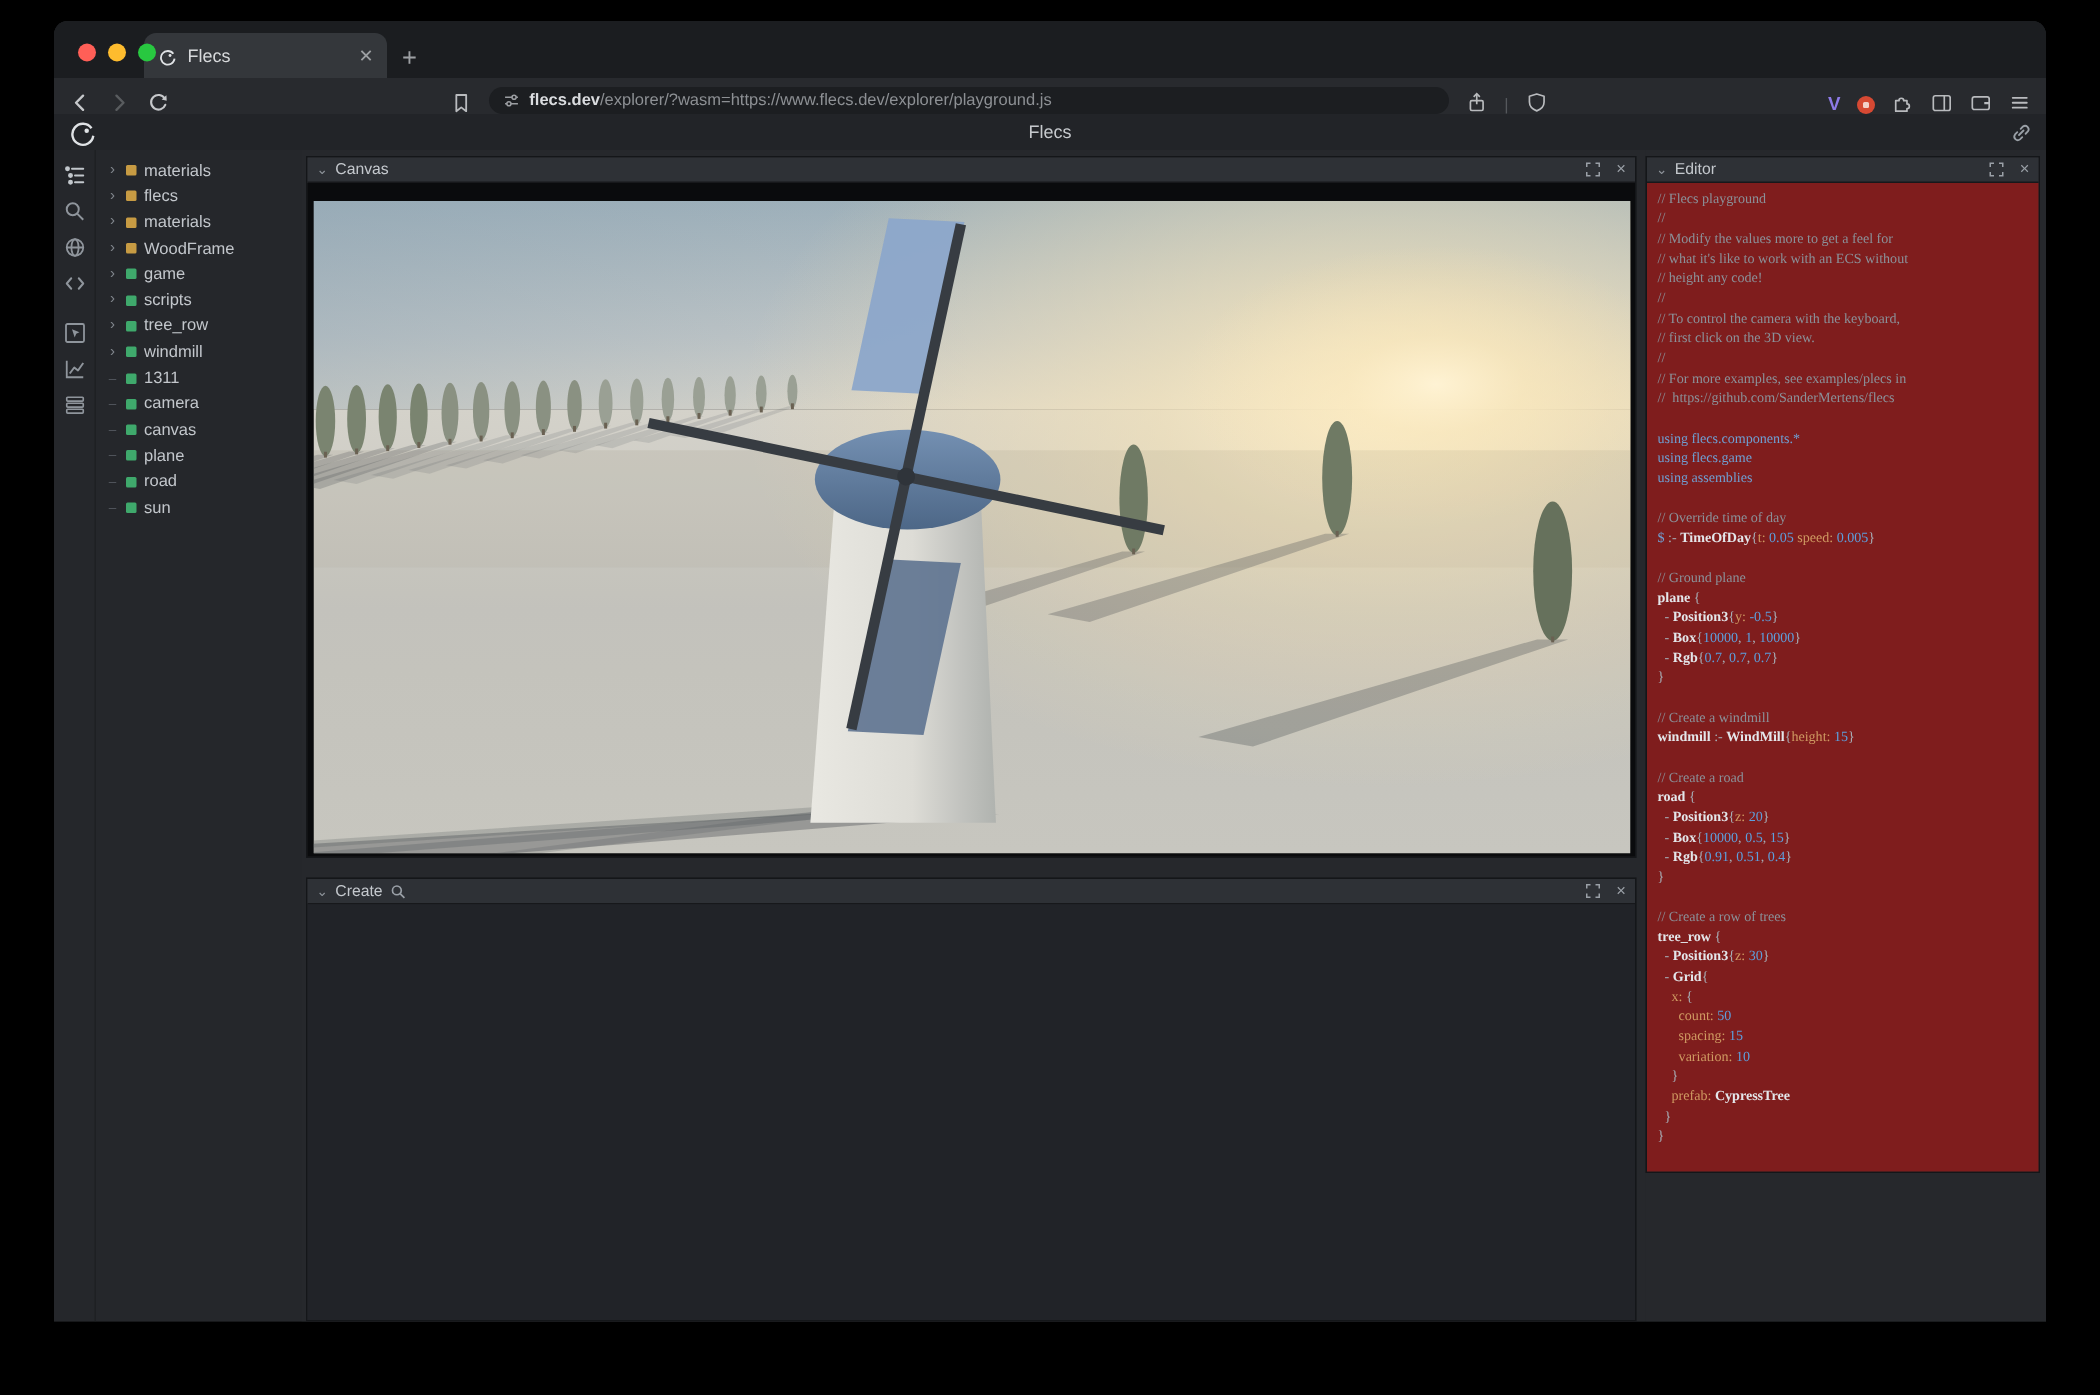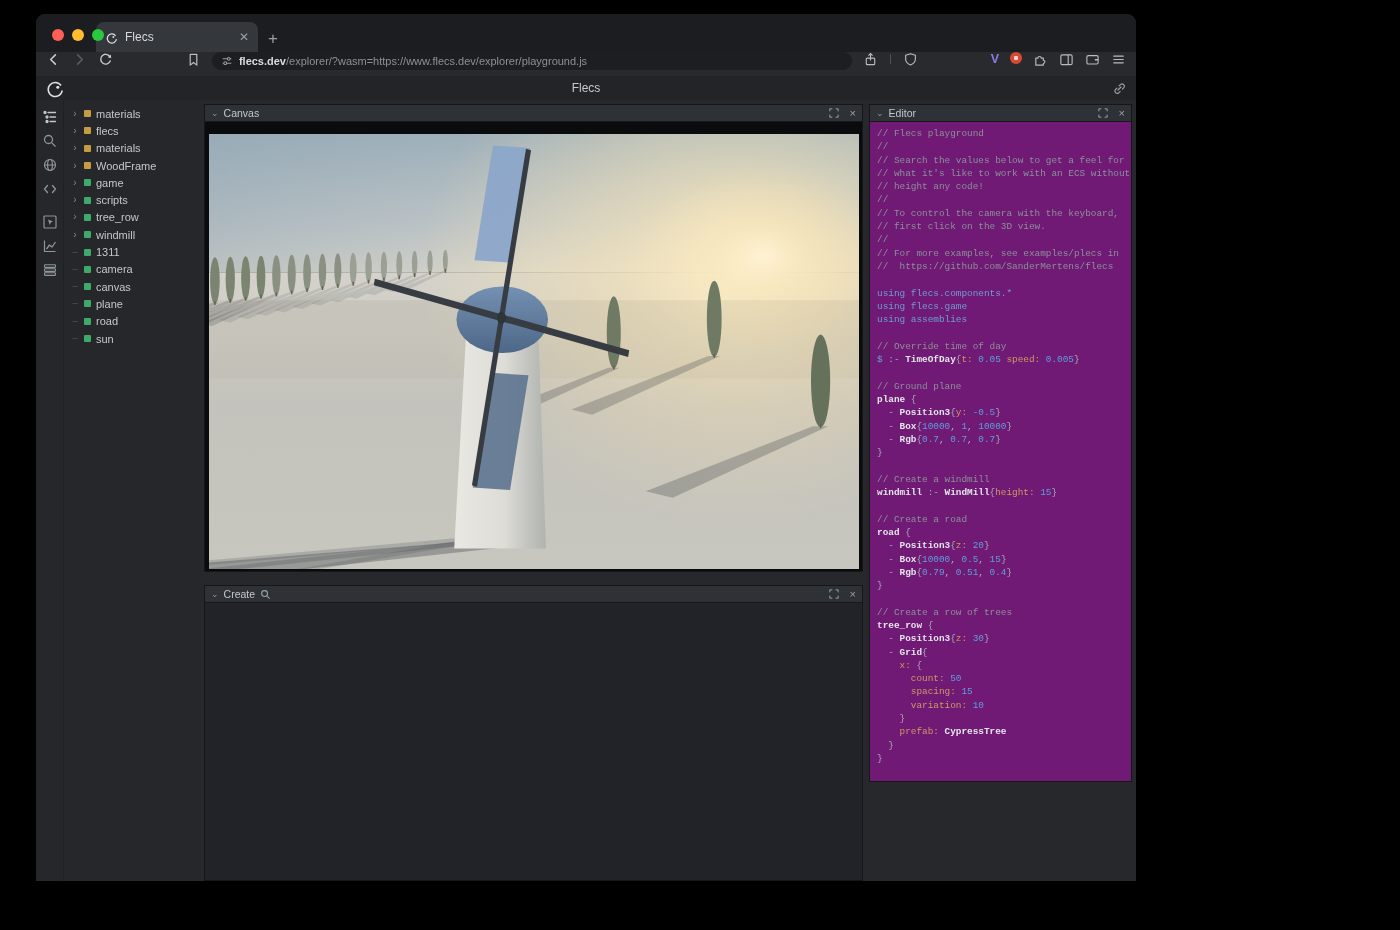--- a/index.html
+++ b/index.html
@@ -1,26 +1,26 @@
 <!DOCTYPE html>
 <html><head>
 <meta charset="utf-8">
 <style>
 *{margin:0;padding:0;box-sizing:border-box}
 html,body{width:1400px;height:930px;background:#000;font-family:"Liberation Sans",sans-serif;overflow:hidden}
-.window{position:absolute;left:36px;top:14px;width:1100px;height:867px;background:#26282c;border-radius:9px 9px 0 0;overflow:hidden}
+.window{position:absolute;left:36px;top:14px;width:1328px;height:867px;background:#26282c;border-radius:9px 9px 0 0;overflow:hidden}
 
 .tabstrip{position:relative;height:38px;background:#1b1d20;display:flex;align-items:flex-end}
 .traffic{position:absolute;left:16px;top:15px;display:flex;gap:8px}
 .dot{width:12px;height:12px;border-radius:50%}
 .tab{margin-left:60px;width:162px;height:30px;background:#34373b;border-radius:8px 8px 0 0;display:flex;align-items:center;gap:7px;padding:0 9px;font-size:12px;color:#d7d9db}
 .tabtitle{flex:1;white-space:nowrap;overflow:hidden}
 .tabclose{color:#9da0a3;font-size:12px}
 .newtab{color:#9da0a3;font-size:17px;margin:0 0 5px 10px;line-height:1}
-.navbar{height:24px;background:#282a2e;display:flex;align-items:flex-start;padding:0 10px;gap:11px}
+.navbar{height:24px;background:#282a2e;display:flex;align-items:flex-end;padding:0 10px;gap:11px}
 .sp{flex:1}
 .nico{width:15px;height:15px;display:block;flex:none}
 .urlfield{width:640px;height:18px;background:#1c1e21;border-radius:9px;display:flex;align-items:center;gap:6px;padding:0 9px;font-size:11px;white-space:nowrap;overflow:hidden}
 .domain{color:#dadcdf;font-weight:bold}
 .path{color:#8d9094}
 .sep{color:#55585c;font-size:11px}
 .vbadge{color:#8d7ae6;font-weight:bold;font-size:12.5px}
 .redbadge{width:12px;height:12px;border-radius:50%;background:#d64933;position:relative;flex:none}
 .redbadge:after{content:"";position:absolute;left:4px;top:4px;width:4px;height:4px;background:#f3d0c9;border-radius:1px}
 
@@ -41,21 +41,21 @@
 .pchev{color:#8f949b;font-size:9px;line-height:1}
 .pbtn{margin-left:6px;display:flex;align-items:center}
 .xbtn{color:#9aa0a7;font-size:11px;margin-left:6px;line-height:1}
 .canvaspanel{height:468px;flex:none}
 .canvasbody{flex:1;background:#0a0b0d;padding:12px 3px 2px 4px;min-height:0}
 .scene{width:100%;height:100%;display:block}
 .searchpanel{margin-top:13px;flex:1;min-height:0}
 .searchbody{flex:1;background:#212328}
 .editorcol{width:267px;padding:4px 4px 0 0;background:#26282c;flex:none}
 .editorpanel{height:678px}
-.editorbody{flex:1;background:#701a75;padding:5px 0 0 7px;font-family:Liberation Mono, monospace;font-size:9.4px;line-height:13.3px;overflow:hidden}
+.editorbody{flex:1;background:#7f1d1d;padding:5px 0 0 7px;font-family:Liberation Serif, serif;font-size:9.4px;line-height:13.3px;overflow:hidden}
 .cl{white-space:pre;height:13.3px}
 .tc{color:#8b9199}.tk{color:#6f9fd2}.ti{color:#e3e6ea;font-weight:bold}
 .tkey{color:#cf9a62}.tn{color:#5d9fdd}.tp{color:#a7adb5}
 </style>
 </head>
 <body>
 
 <div class="window">
 
   <div class="tabstrip">
@@ -417,21 +417,21 @@
           <span class="pbtn">
               <svg width="10" height="10" viewBox="0 0 12 12">
                 <path d="M1 4V1h3M8 1h3v3M11 8v3H8M4 11H1V8" fill="none" stroke="#9aa0a7" stroke-width="1.2"></path>
               </svg>
             </span>
           <span class="xbtn">×</span>
         </div>
         <div class="editorbody">
             <div class="cl"><span class="tc">// Flecs playground</span></div>
             <div class="cl"><span class="tc">//</span></div>
-            <div class="cl"><span class="tc">// Search the values below to get a feel for</span></div>
+            <div class="cl"><span class="tc">// Modify the values more to get a feel for</span></div>
             <div class="cl"><span class="tc">// what it's like to work with an ECS without</span></div>
             <div class="cl"><span class="tc">// height any code!</span></div>
             <div class="cl"><span class="tc">//</span></div>
             <div class="cl"><span class="tc">// To control the camera with the keyboard,</span></div>
             <div class="cl"><span class="tc">// first click on the 3D view.</span></div>
             <div class="cl"><span class="tc">//</span></div>
             <div class="cl"><span class="tc">// For more examples, see examples/plecs in</span></div>
             <div class="cl"><span class="tc">//  https://github.com/SanderMertens/flecs</span></div>
             <div class="cl"> </div>
             <div class="cl"><span class="tk">using flecs.components.*</span></div>
@@ -448,21 +448,21 @@
             <div class="cl"><span class="tp">  - </span><span class="ti">Rgb</span><span class="tp">{</span><span class="tn">0.7</span><span class="tp">, </span><span class="tn">0.7</span><span class="tp">, </span><span class="tn">0.7</span><span class="tp">}</span></div>
             <div class="cl"><span class="tp">}</span></div>
             <div class="cl"> </div>
             <div class="cl"><span class="tc">// Create a windmill</span></div>
             <div class="cl"><span class="ti">windmill</span><span class="tp"> :- </span><span class="ti">WindMill</span><span class="tp">{</span><span class="tkey">height: </span><span class="tn">15</span><span class="tp">}</span></div>
             <div class="cl"> </div>
             <div class="cl"><span class="tc">// Create a road</span></div>
             <div class="cl"><span class="ti">road</span><span class="tp"> {</span></div>
             <div class="cl"><span class="tp">  - </span><span class="ti">Position3</span><span class="tp">{</span><span class="tkey">z: </span><span class="tn">20</span><span class="tp">}</span></div>
             <div class="cl"><span class="tp">  - </span><span class="ti">Box</span><span class="tp">{</span><span class="tn">10000</span><span class="tp">, </span><span class="tn">0.5</span><span class="tp">, </span><span class="tn">15</span><span class="tp">}</span></div>
-            <div class="cl"><span class="tp">  - </span><span class="ti">Rgb</span><span class="tp">{</span><span class="tn">0.79</span><span class="tp">, </span><span class="tn">0.51</span><span class="tp">, </span><span class="tn">0.4</span><span class="tp">}</span></div>
+            <div class="cl"><span class="tp">  - </span><span class="ti">Rgb</span><span class="tp">{</span><span class="tn">0.91</span><span class="tp">, </span><span class="tn">0.51</span><span class="tp">, </span><span class="tn">0.4</span><span class="tp">}</span></div>
             <div class="cl"><span class="tp">}</span></div>
             <div class="cl"> </div>
             <div class="cl"><span class="tc">// Create a row of trees</span></div>
             <div class="cl"><span class="ti">tree_row</span><span class="tp"> {</span></div>
             <div class="cl"><span class="tp">  - </span><span class="ti">Position3</span><span class="tp">{</span><span class="tkey">z: </span><span class="tn">30</span><span class="tp">}</span></div>
             <div class="cl"><span class="tp">  - </span><span class="ti">Grid</span><span class="tp">{</span></div>
             <div class="cl"><span class="tp">    </span><span class="tkey">x: </span><span class="tp">{</span></div>
             <div class="cl"><span class="tp">      </span><span class="tkey">count: </span><span class="tn">50</span></div>
             <div class="cl"><span class="tp">      </span><span class="tkey">spacing: </span><span class="tn">15</span></div>
             <div class="cl"><span class="tp">      </span><span class="tkey">variation: </span><span class="tn">10</span></div>

